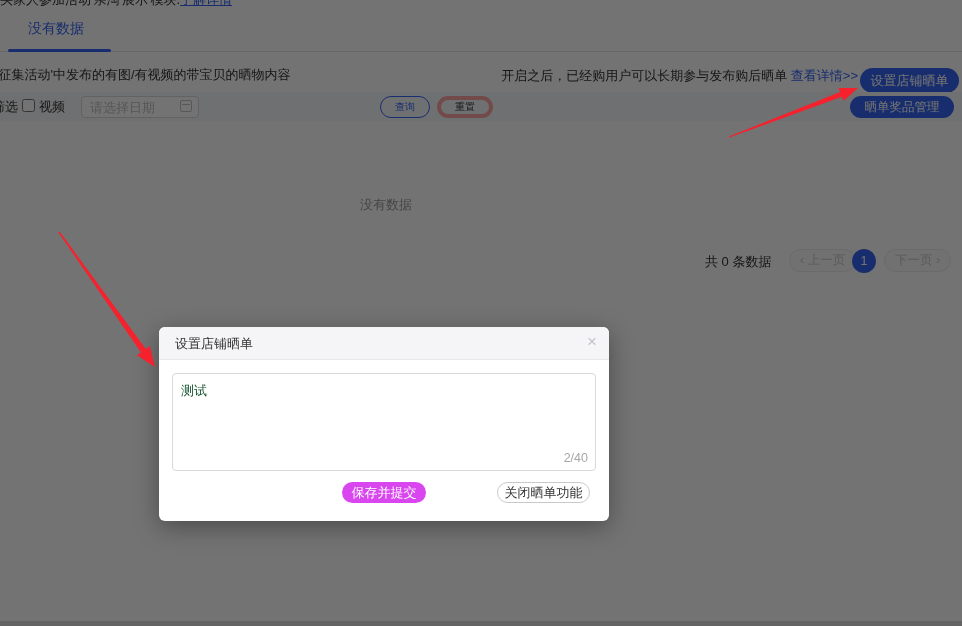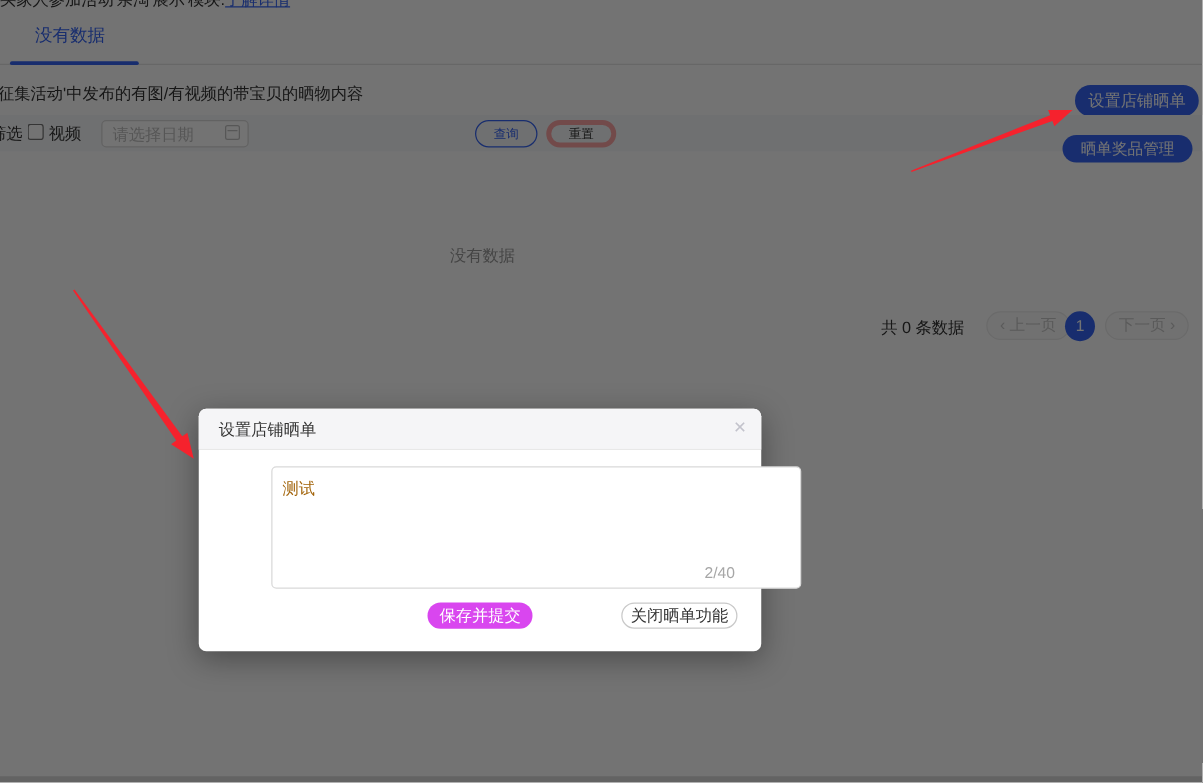--- a/index.html
+++ b/index.html
@@ -22,21 +22,21 @@
 
   
   .desc-left { left:-4px; top:66px; font-size:13px; color:#333; white-space:nowrap; }
   .desc-right { right:104px; top:67px; font-size:13px; color:#333; white-space:nowrap; }
   .desc-right a { color:#3665f3; text-decoration:none; cursor:pointer; }
   .btn-primary {
     background:#3665f3; color:#fff; border:none; border-radius:14px;
     font-size:13px; cursor:pointer; font-family:inherit;
   }
   .setup-btn { right:3px; top:68px; width:99px; height:25px; }
-  .prize-btn { right:8px; top:108px; width:104px; height:22px; border-radius:12px; font-size:12.5px; }
+  .prize-btn { right:8px; top:96px; width:104px; height:22px; border-radius:12px; font-size:12.5px; }
 
   
   .filter-band { left:0; top:92px; width:962px; height:29px; background:#f7f8fa; }
   .filter-label { left:-8px; top:98px; font-size:13px; color:#333; }
   .video-check { left:22px; top:99px; width:13px; height:13px; accent-color:#3665f3; cursor:pointer; }
   .video-label { left:39px; top:98px; font-size:13px; color:#333; }
   .f-input {
     position:absolute; border:1px solid #d9d9d9; border-radius:4px; background:#fff;
     font-size:13px; color:#333; padding:0 8px; font-family:inherit;
   }
@@ -86,21 +86,21 @@
   }
   .modal-header {
     height:33px; background:#f5f5f7; border-bottom:1px solid #e8e8e8;
     border-radius:6px 6px 0 0; position:relative;
   }
   .modal-title { position:absolute; left:16px; top:8px; font-size:13px; color:#333; }
   .modal-close { position:absolute; right:12px; top:5px; font-size:17px; color:#c3c3cc; cursor:pointer; }
   .modal-ta-wrap { position:absolute; left:13px; top:46px; width:424px; height:98px; }
   .modal-ta {
     width:100%; height:100%; border:1px solid #d9d9d9; border-radius:4px; resize:none;
-    font-size:13px; color:#a16207; padding:8px; font-family:inherit; outline:none;margin-left:45px;
+    font-size:13px; color:#14532d; padding:8px; font-family:inherit; outline:none;
   }
   .ta-counter { position:absolute; right:8px; bottom:6px; font-size:12.5px; color:#a6a6a6; }
   .save-btn {
     position:absolute; left:183px; top:155px; width:84px; height:21px; border-radius:11px;
     background:#d946ef; color:#fff; border:none; font-size:13px; cursor:pointer; font-family:inherit;
   }
   .closefeat-btn {
     position:absolute; left:338px; top:155px; width:93px; height:21px; border-radius:11px;
     background:#fff; color:#333; border:1px solid #c9c9c9; font-size:13px; cursor:pointer; font-family:inherit;
   }
@@ -119,20 +119,23 @@
   <div class="abs top-line">
     <span>买家人参加活动'亲淘'展示'模块.</span><a>了解详情</a>
   </div>
 
   <div class="abs tabbar">
     <div class="tab">没有数据</div>
     <div class="tab-underline"></div>
   </div>
 
   <div class="abs desc-left">'征集活动'中发布的有图/有视频的带宝贝的晒物内容</div>
+  <div class="abs desc-right">
+    <span>开启之后，已经购用户可以长期参与发布购后晒单 </span><a>查看详情&gt;&gt;</a>
+  </div>
   <button class="abs btn-primary setup-btn">设置店铺晒单</button>
 
   <div class="abs filter-band"></div>
   <div class="abs filter-label">筛选</div>
   <input type="checkbox" class="abs video-check" style="">
   <div class="abs video-label">视频</div>
   <input class="f-input date-input" placeholder="请选择日期" style="">
   <span class="abs cal-icon"></span>
   <button class="pill-btn query-btn">查询</button>
   <button class="pill-btn reset-btn">重置</button>

